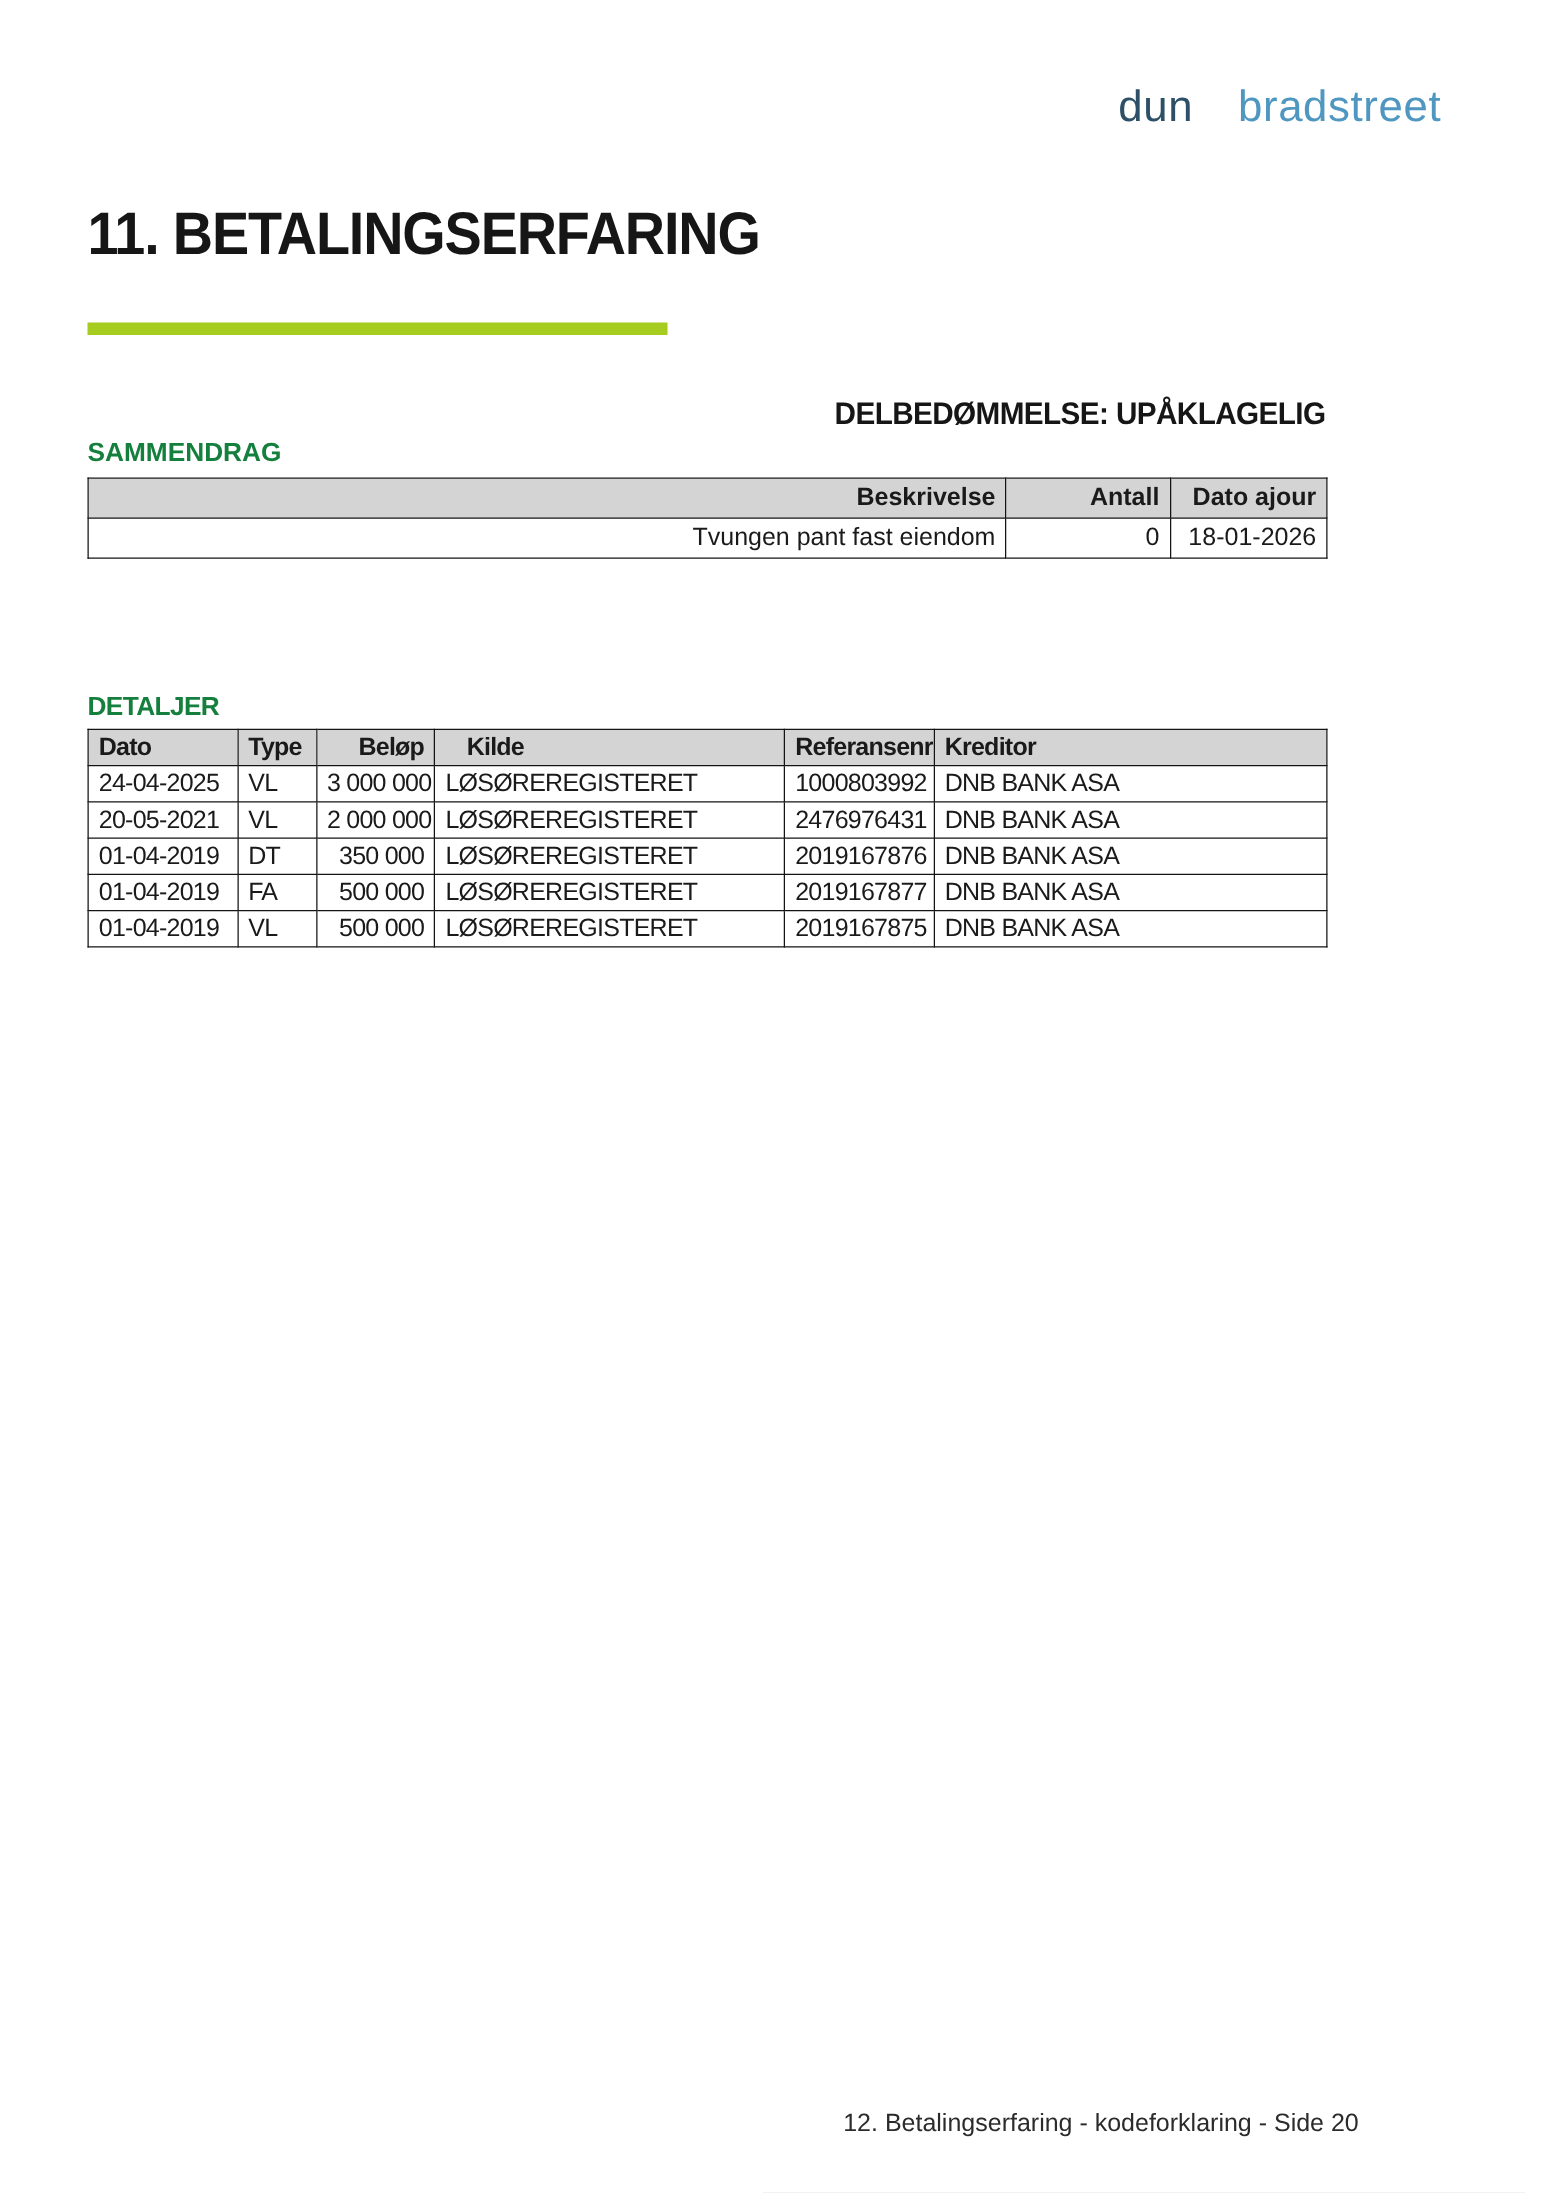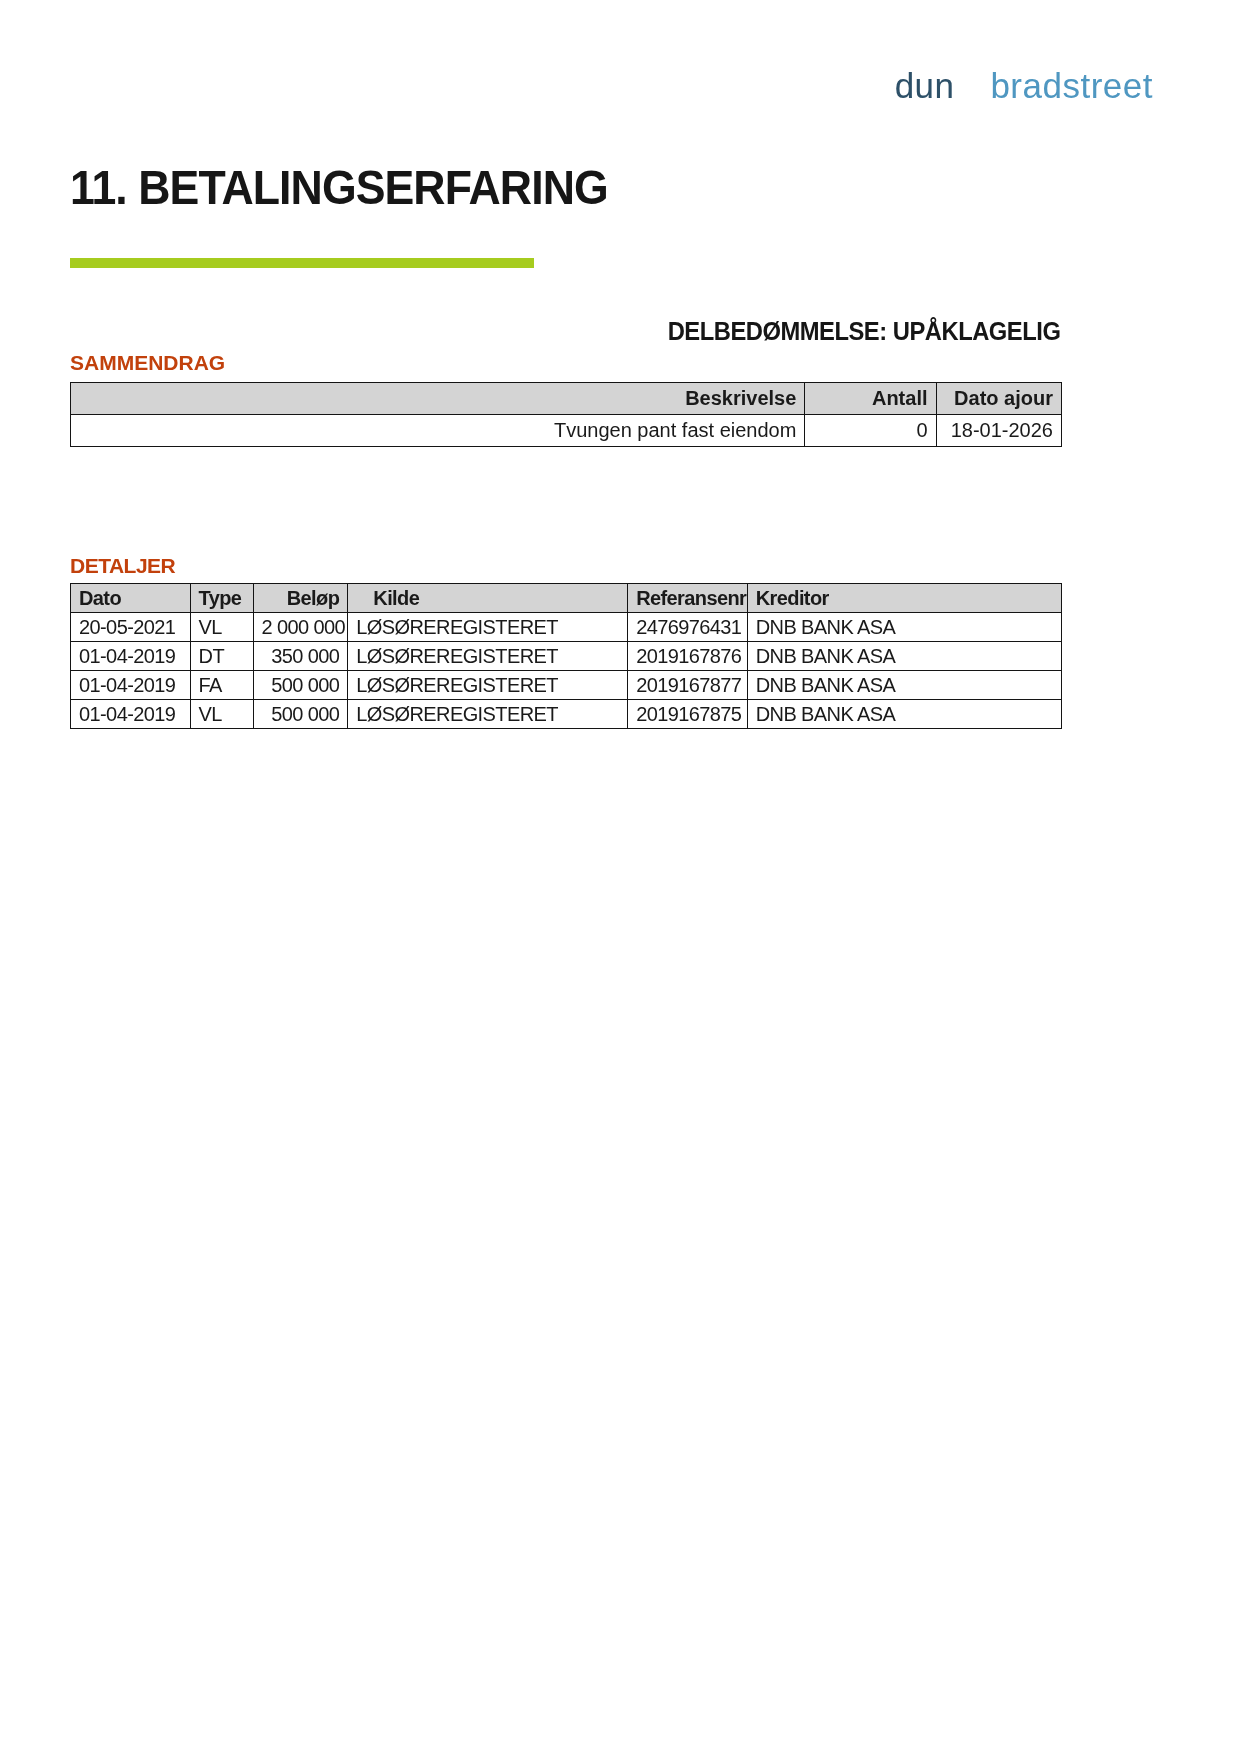--- a/index.html
+++ b/index.html
@@ -50,21 +50,21 @@
     background:var(--accent,#a6cc1f);
   }
   .sub-assessment{
     position:absolute; right:181px; top:317px; margin:0;
     font-size:25px; font-weight:bold; letter-spacing:-0.5px;
     transform:scaleX(0.95); transform-origin:right center;
     color:#161616; white-space:nowrap;
   }
   .section-heading{
     position:absolute; left:70px; margin:0;
-    font-size:21px; font-weight:bold; color:#c2410c;
+    font-size:21px; font-weight:bold; color:#15803d;
   }
   .summary-heading{ top:351px; }
   .details-heading{ top:554px; letter-spacing:-0.5px; }
 
   
   table{
     position:absolute; left:70px;
     width:992px;
     border-collapse:collapse; table-layout:fixed;
     font-size:20px;
@@ -145,20 +145,28 @@
           <th>Dato</th>
           <th>Type</th>
           <th>Beløp</th>
           <th>Kilde</th>
           <th>Referansenr</th>
           <th>Kreditor</th>
         </tr>
     </thead>
     <tbody>
         <tr>
+          <td>24-04-2025</td>
+          <td>VL</td>
+          <td>3 000 000</td>
+          <td>LØSØREREGISTERET</td>
+          <td>1000803992</td>
+          <td>DNB BANK ASA</td>
+        </tr>
+        <tr>
           <td>20-05-2021</td>
           <td>VL</td>
           <td>2 000 000</td>
           <td>LØSØREREGISTERET</td>
           <td>2476976431</td>
           <td>DNB BANK ASA</td>
         </tr>
         <tr>
           <td>01-04-2019</td>
           <td>DT</td>
@@ -179,14 +187,15 @@
           <td>01-04-2019</td>
           <td>VL</td>
           <td>500 000</td>
           <td>LØSØREREGISTERET</td>
           <td>2019167875</td>
           <td>DNB BANK ASA</td>
         </tr>
       </tbody>
   </table>
 
+  <div class="footer">12. Betalingserfaring - kodeforklaring - Side 20</div>
 
 </div>
 
 </body></html>

